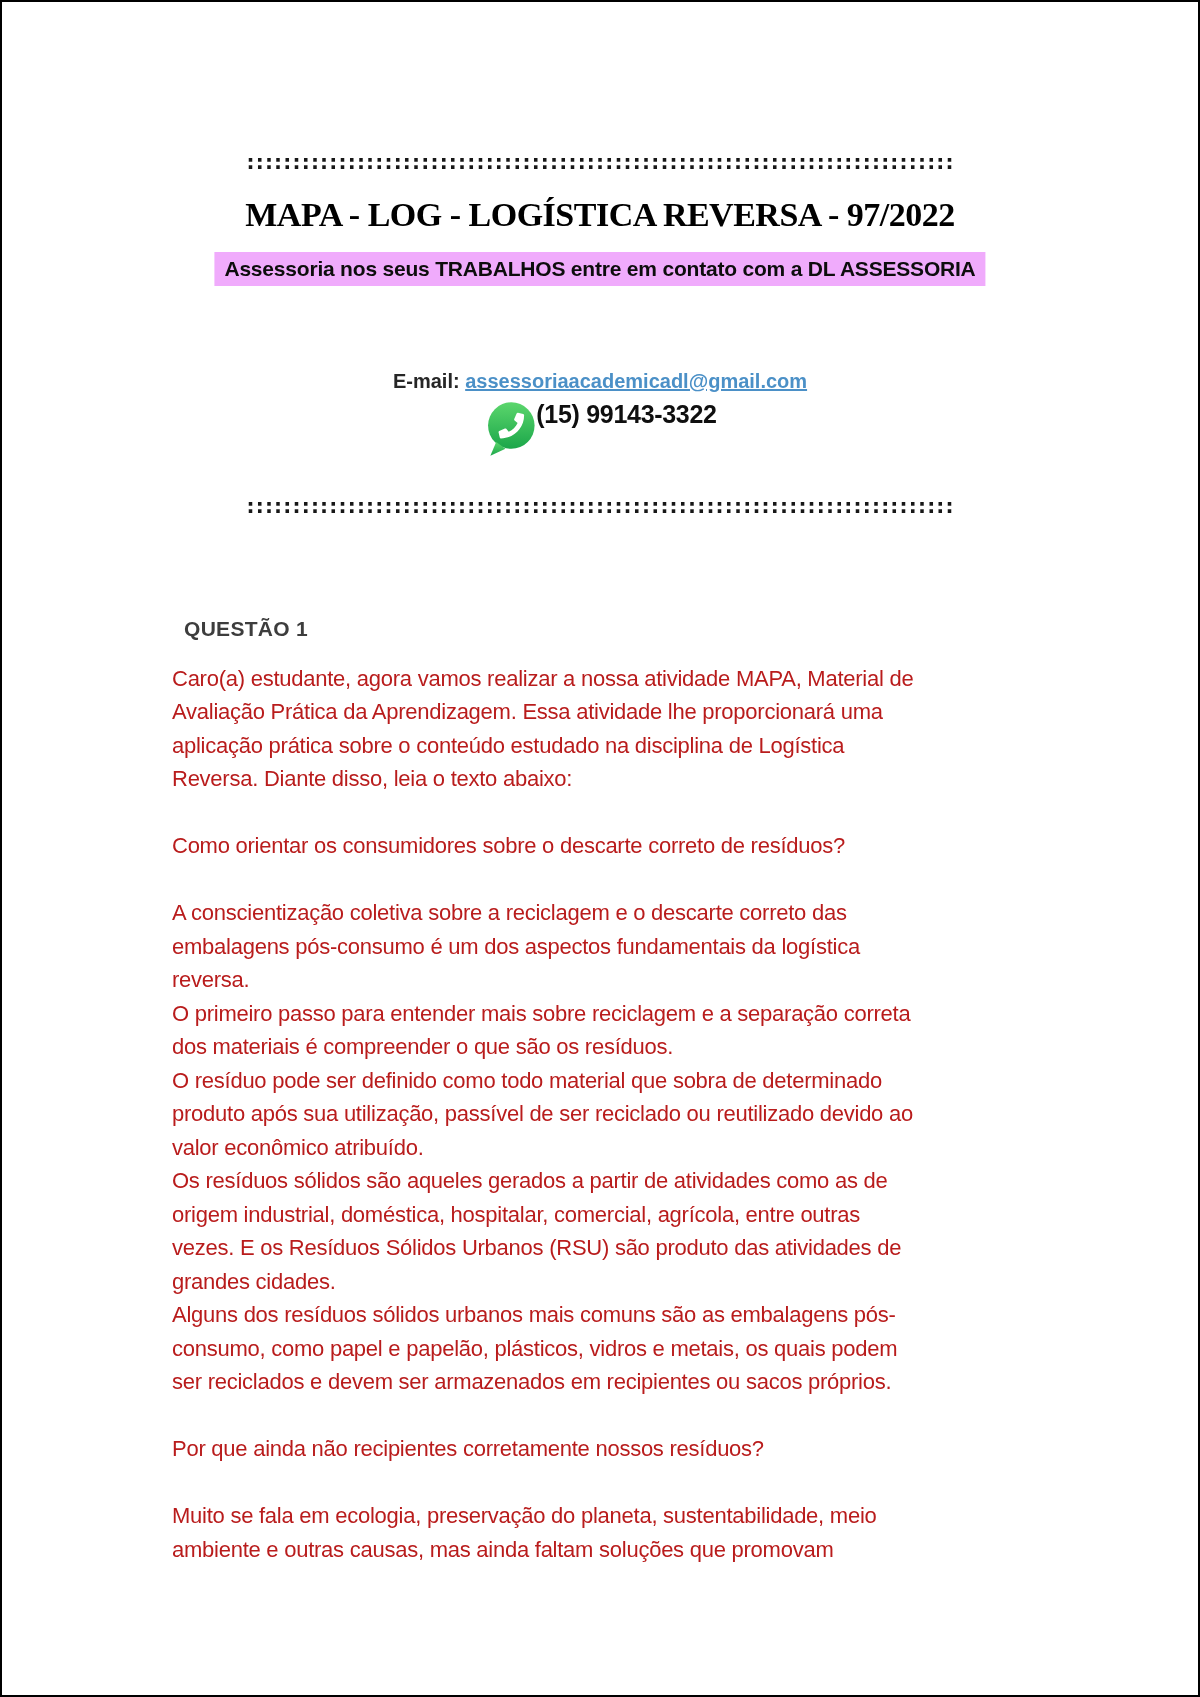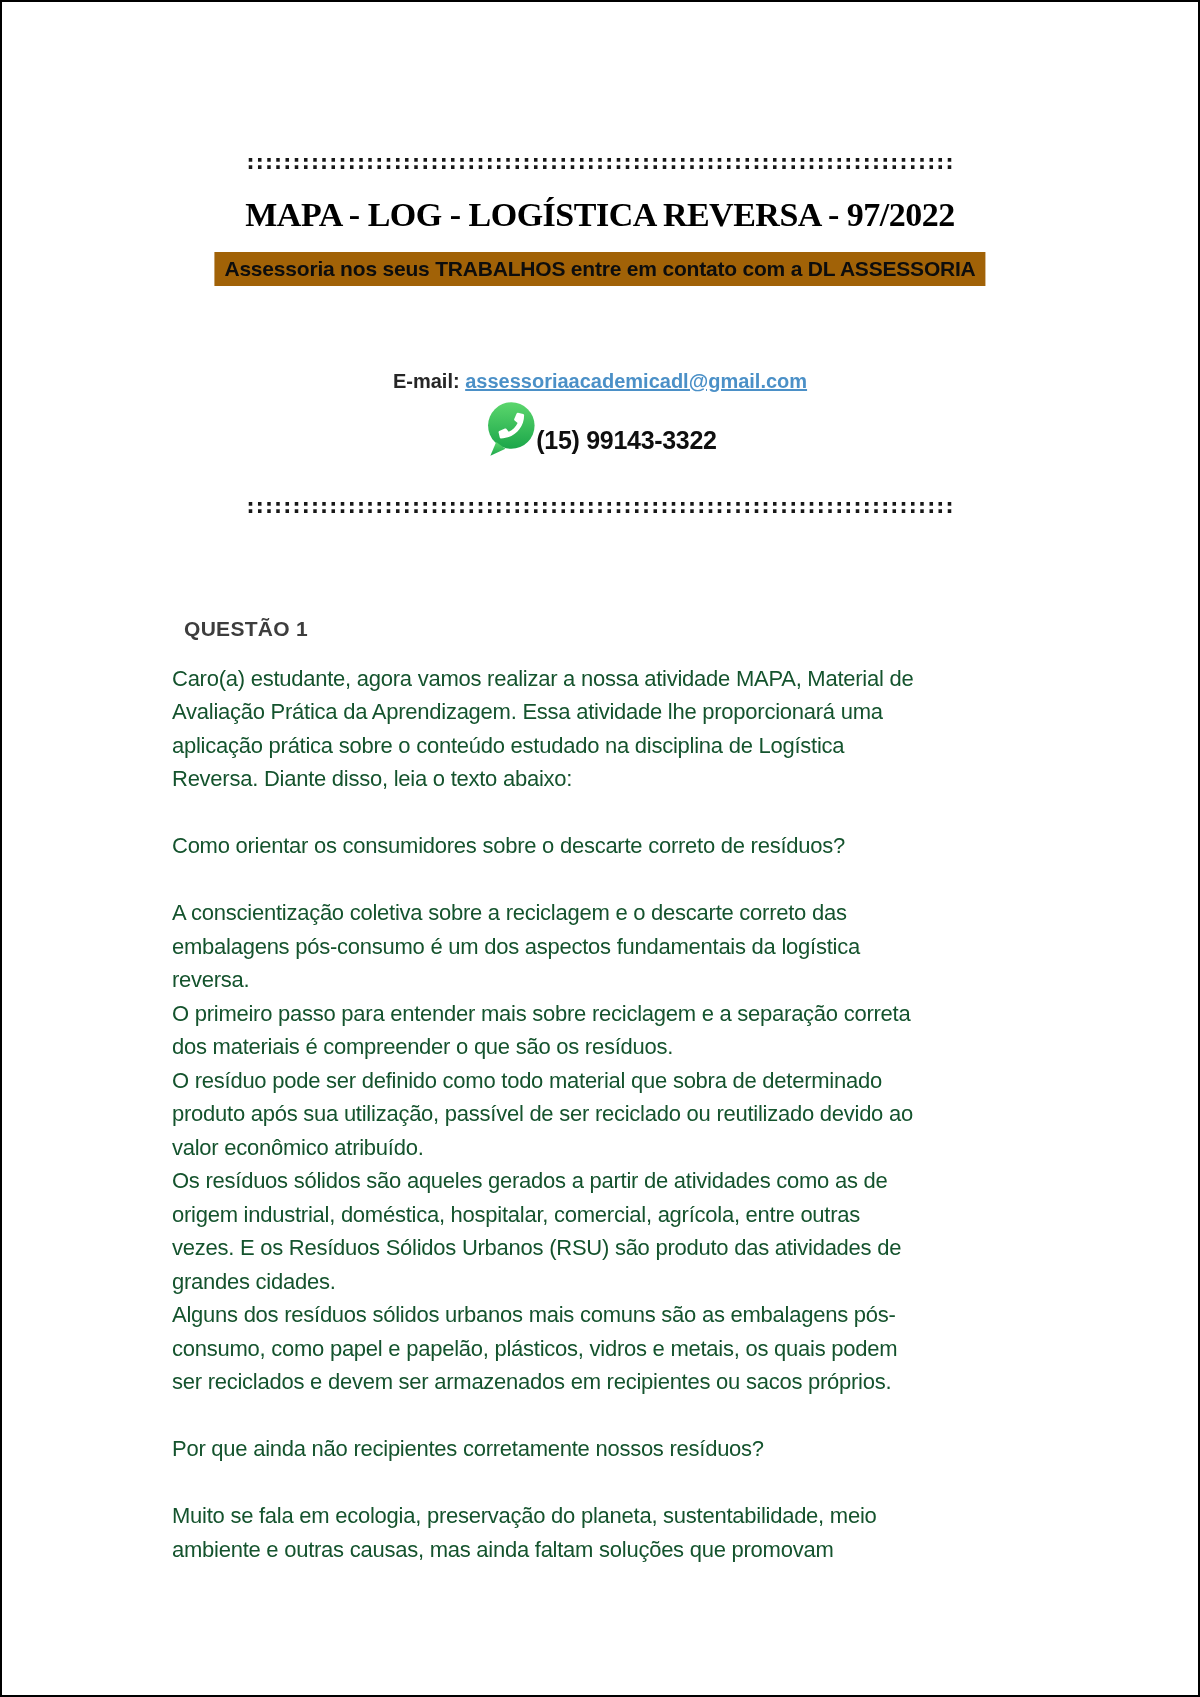--- a/index.html
+++ b/index.html
@@ -28,58 +28,58 @@
   .divider-bottom { top:494px; }
 
   .doc-title {
     top:194px; margin:0; white-space:nowrap;
     font-family:"Liberation Serif", serif;
     font-weight:700; font-size:34px; letter-spacing:-0.5px;
     color:#000;
   }
   .highlight-banner {
     top:250px;
-    background:#a16207;
+    background:#f0abfc;
     color:#0d0d0d;
     font-weight:700; font-size:21px; letter-spacing:-0.2px;
     line-height:26px;
     padding:4px 10px;
     white-space:nowrap;
   }
   .email-line {
     top:368px; white-space:nowrap;
     font-size:20px; font-weight:700; color:#262626;
   }
   .email-link {
     color:#4B90C7; text-decoration:underline; cursor:pointer;
     font-weight:700;
   }
   .phone-row {
     top:398px;
-    display:flex; align-items:flex-end;
+    display:flex; align-items:flex-start;
   }
   .wa-icon { width:56px; height:57px; display:block; margin-right:-3px; }
   .phone-number {
     font-size:25px; font-weight:700; color:#0f0f0f;
     letter-spacing:-0.3px; line-height:28px; margin-bottom:3px;
     white-space:nowrap;
   }
 
   
   .body-col {
     position:absolute; top:598px; left:170px; right:140px;
   }
   .question-heading {
     margin:12px; font-size:21px; font-weight:700;
     letter-spacing:0.3px; color:#3D3D3D; line-height:33.5px;
   }
   .para {
     margin:33.5px 0 0 0;
     font-size:22px; line-height:33.5px; letter-spacing:-0.25px;
-    color:#14532d;
+    color:#b91c1c;
     white-space:pre-line;
   }
   .para:first-of-type { margin-top:16px; }
 </style>
 </head>
 <body>
 
 <div class="page">
 
   <div class="divider divider-top center-abs">::::::::::::::::::::::::::::::::::::::::::::::::::::::::::::::::::::::::::::::::::::::::::::::::::::::::::::::::::::::::::::::</div>

